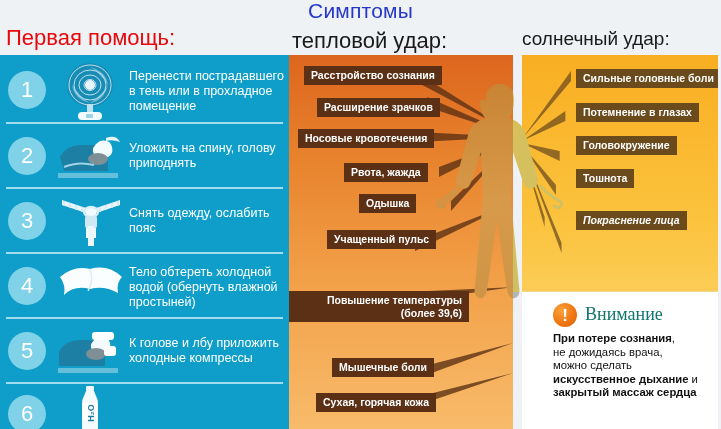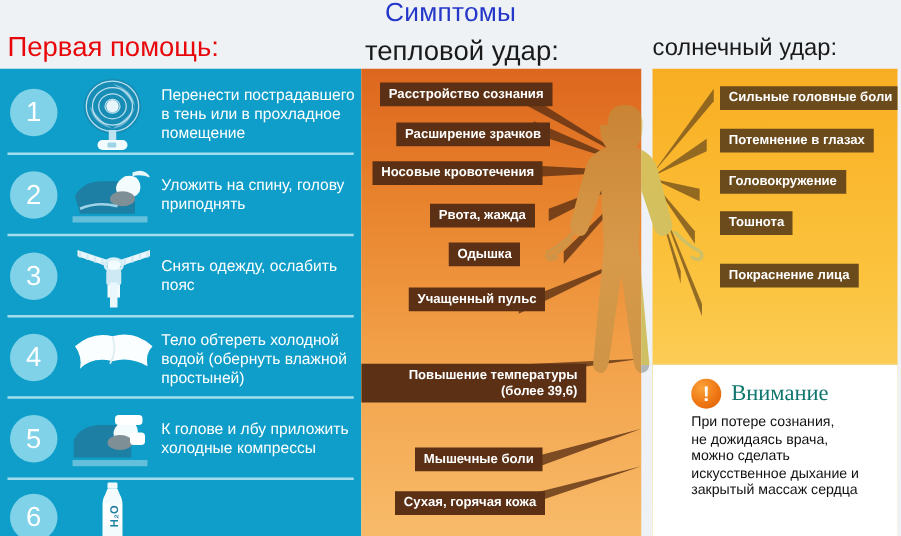--- a/index.html
+++ b/index.html
@@ -104,21 +104,21 @@
   }
   .warn-ic span{color:#fff;font-size:17px;font-weight:bold;line-height:17px;}
   .warn-title{
     position:absolute;left:32px;top:2px;
     color:#0f766e;font-size:18px;
     font-family:"Liberation Serif", serif;
   }
   .warn-body{
     margin-top:2px;color:#111;font-size:11.3px;line-height:13.6px;
   }
-  .warn-body b{font-weight:normal;}
+  .warn-body b{font-weight:bold;}
 </style>
 </head>
 <body>
 
 <div id="root">
 
   <div class="header">
     <div class="sym-title">Симптомы</div>
     <div class="h-first">Первая помощь:</div>
     <div class="h-heat">тепловой удар:</div>
@@ -265,21 +265,21 @@
         <path d="M0 90 L36 130 L36 140 Z"></path>
         <path d="M0 92 L42 188 L42 198 Z"></path>
         <path d="M0 94 L24 162 L24 172 Z"></path>
       </g>
     </svg>
 
     <div class="lab lab-sun" style="left:54px;top:14px;">Сильные головные боли</div>
     <div class="lab lab-sun" style="left:54px;top:48px;">Потемнение в глазах</div>
     <div class="lab lab-sun" style="left:54px;top:81px;">Головокружение</div>
     <div class="lab lab-sun" style="left:54px;top:114px;">Тошнота</div>
-    <div class="lab lab-sun" style="left:54px;top:156px;">Покраснение лица</div>
+    <div class="lab lab-sun" style="left:54px;top:156px;font-style:italic;">Покраснение лица</div>
 
     <div class="right-band"></div>
     <div class="right-white"></div>
   </div>
 
   <div class="figure-wrap">
     <svg width="721" height="429" viewBox="0 0 721 429">
       <defs>
         <clipPath id="clipLeftHalf">
             <rect x="0" y="55" width="513" height="374"></rect>

